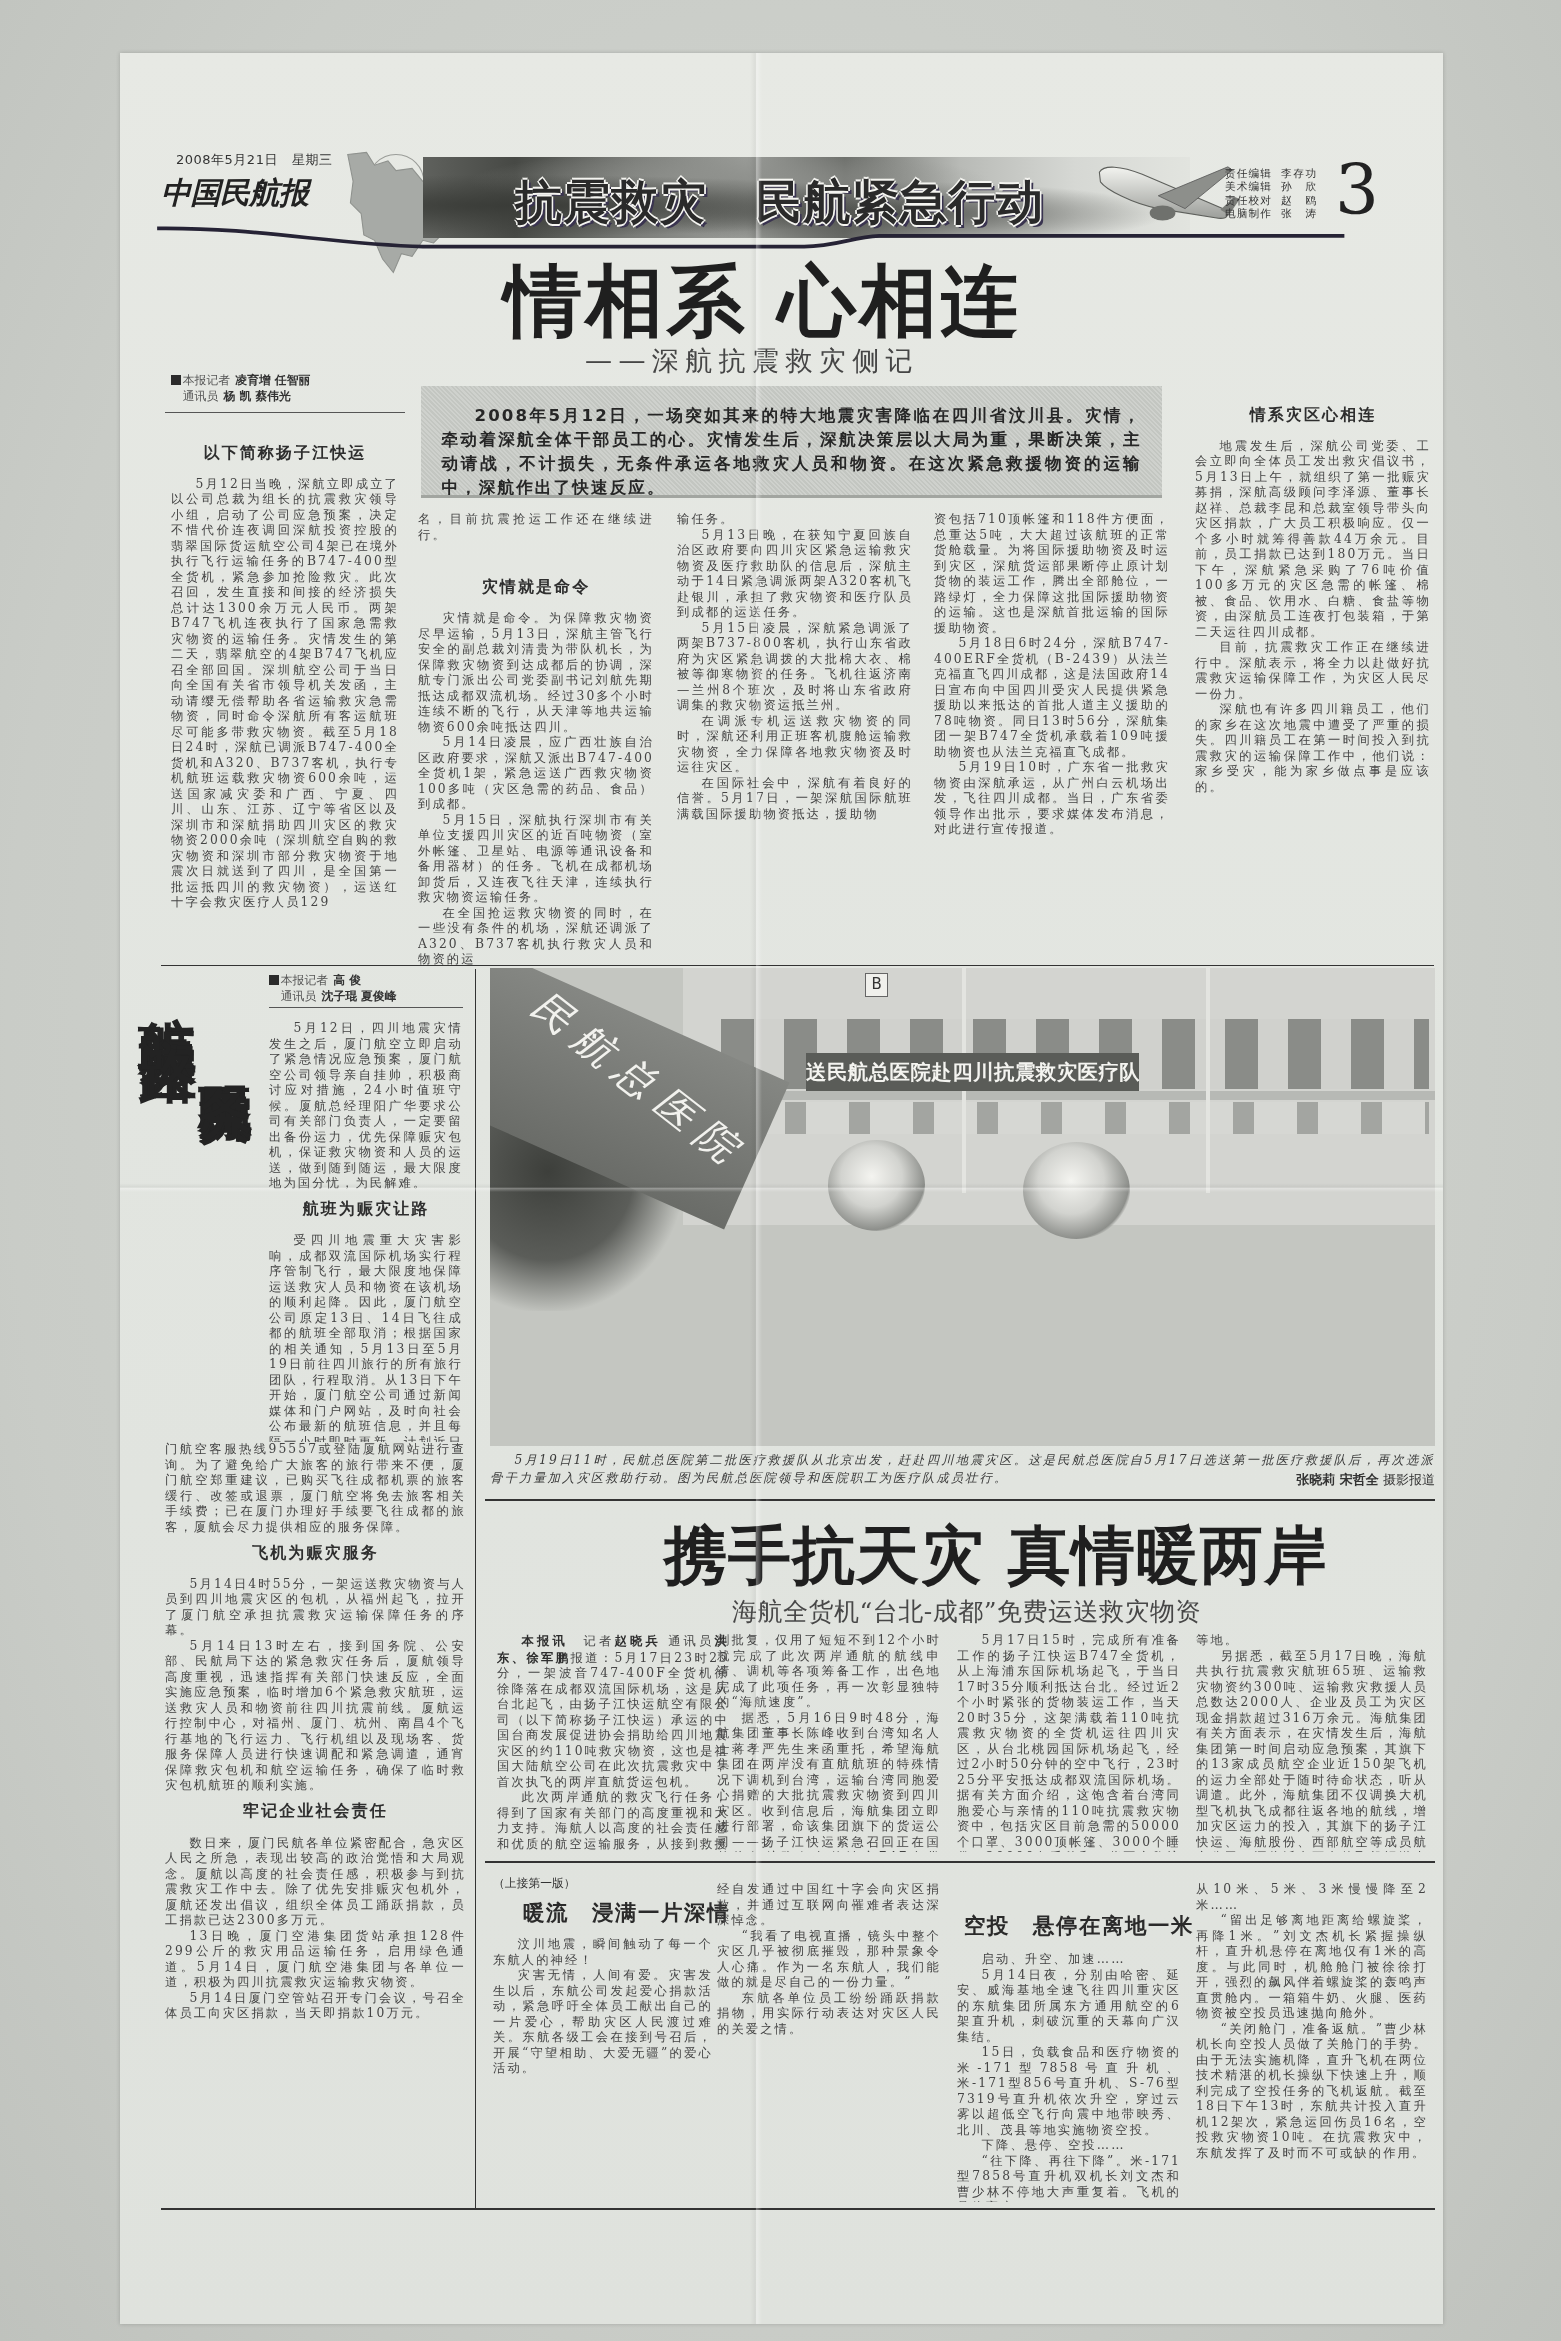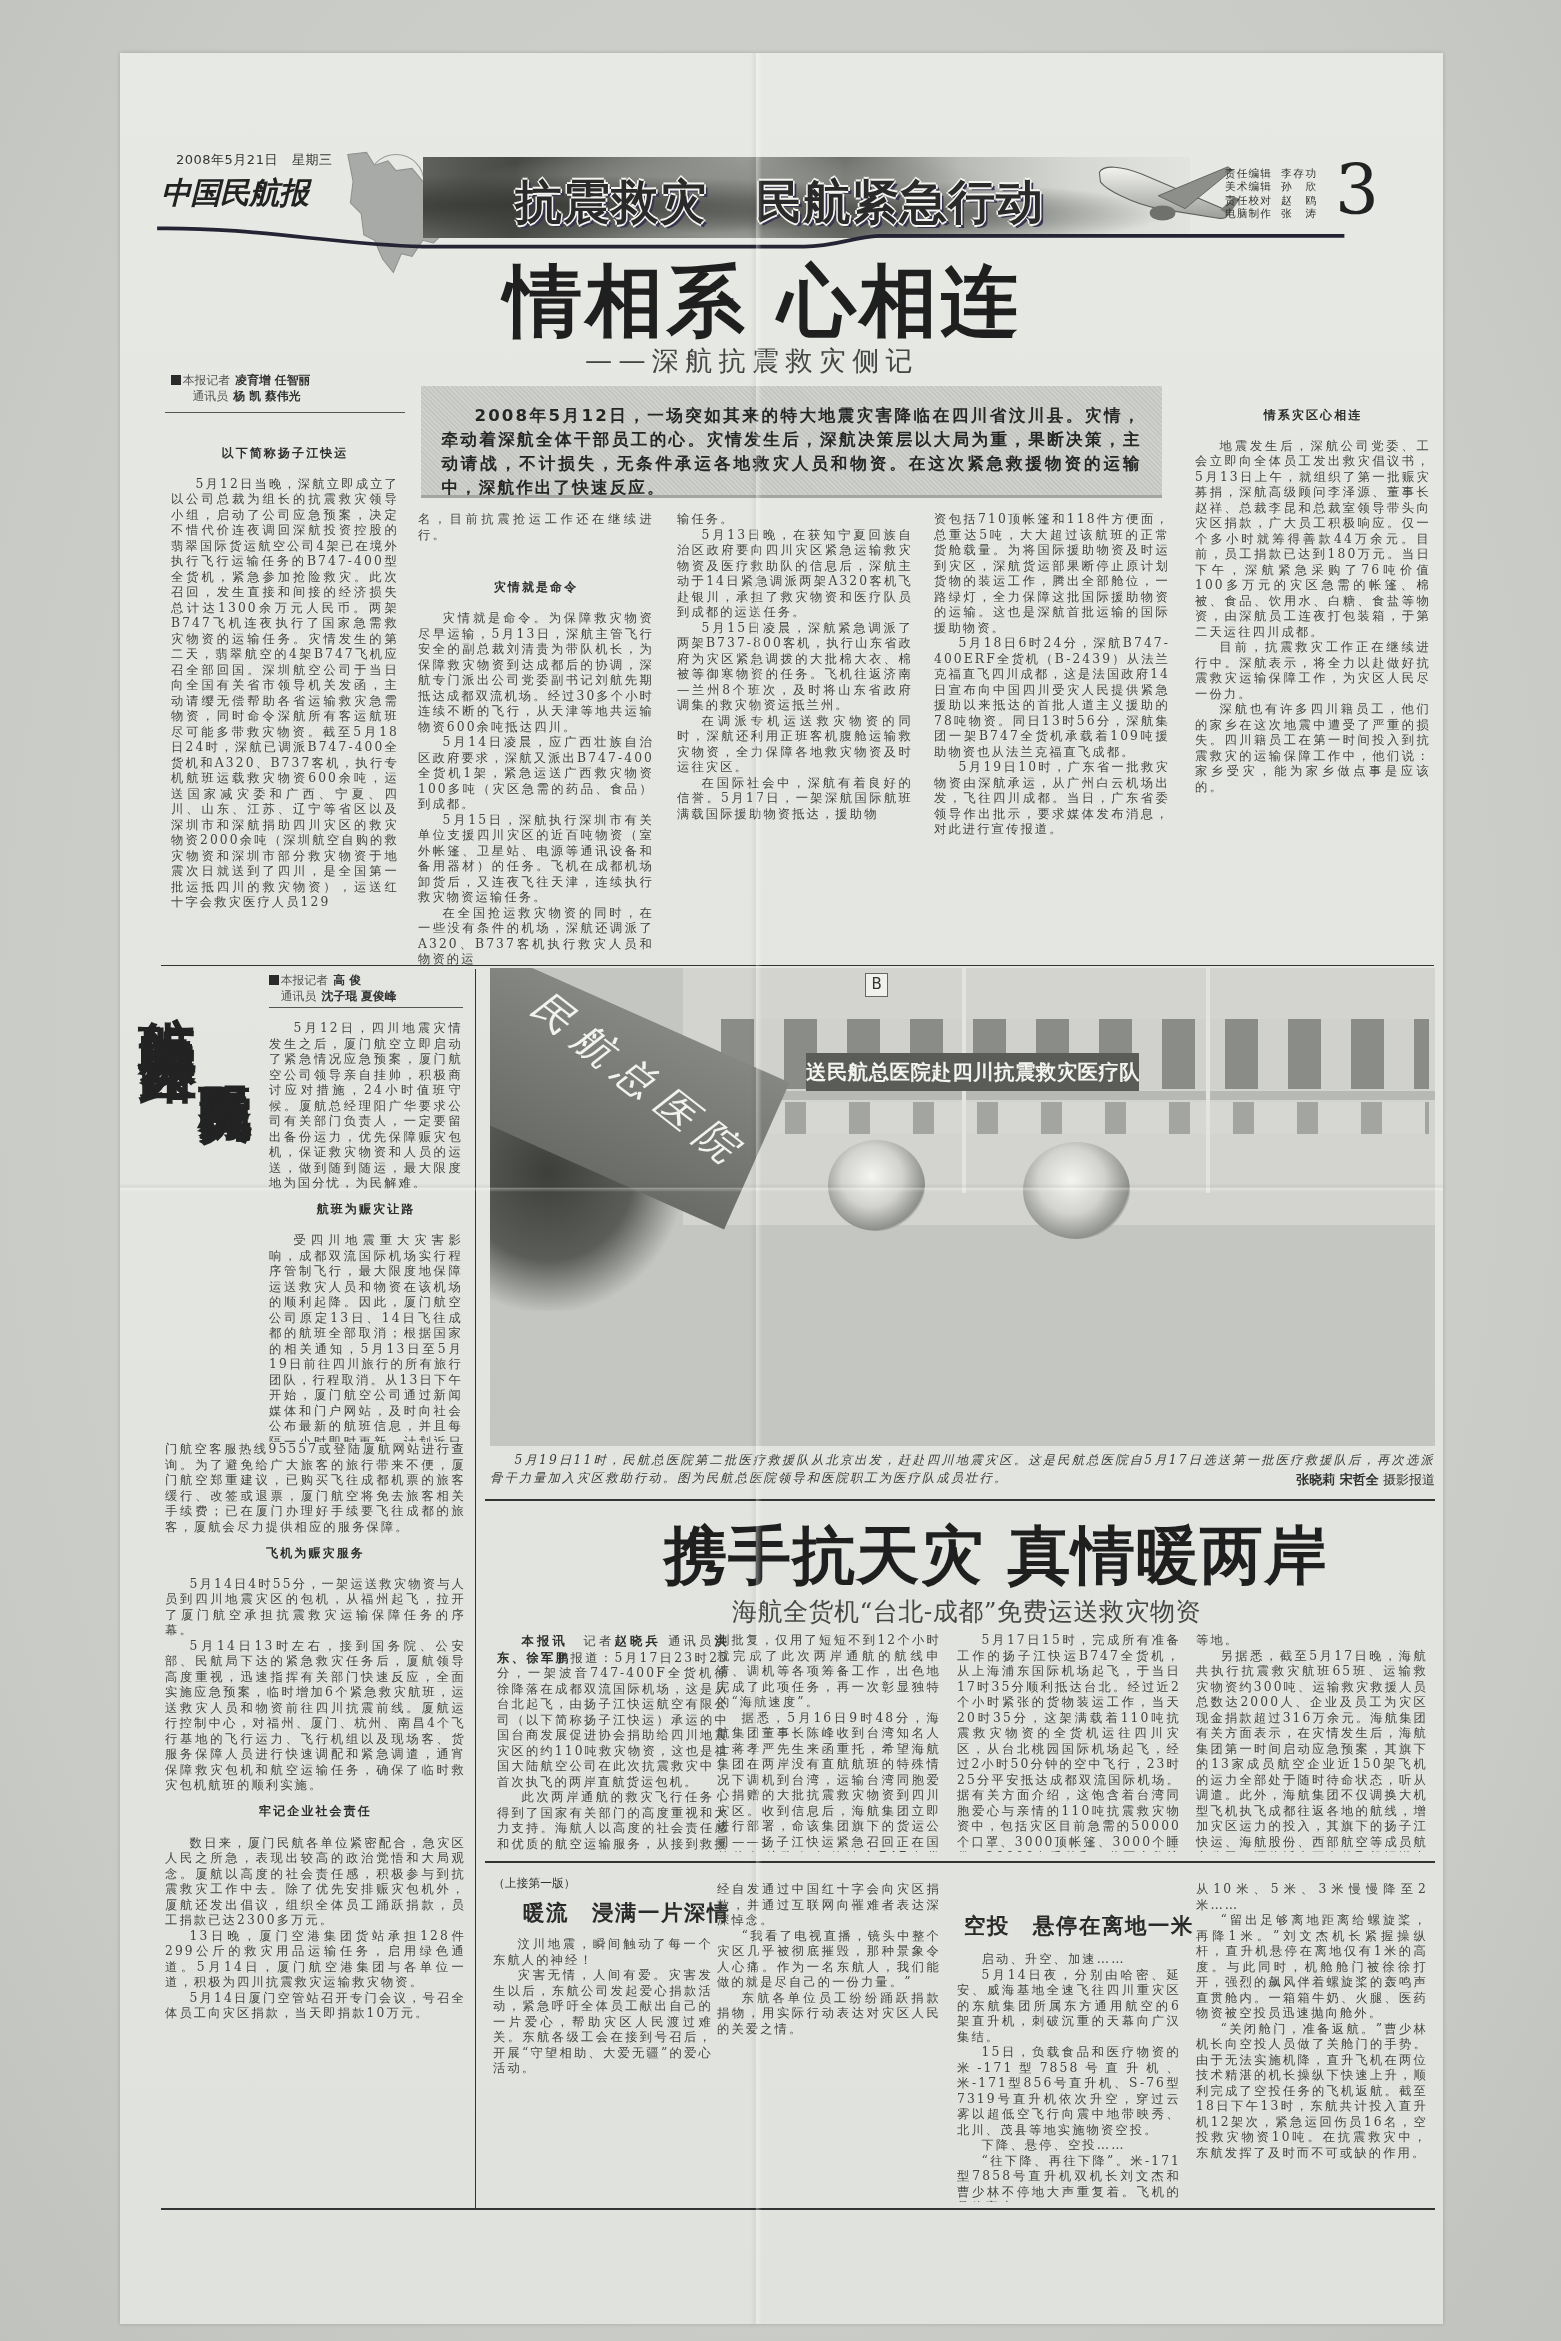--- a/index.html
+++ b/index.html
@@ -36,33 +36,33 @@
   .pageno{left:1335px;top:155px;font-family:"DejaVu Serif",serif;font-size:69px;line-height:70px;color:#222;}
   .header-rule{left:0;top:0;}
 
   
   .headline{font-family:"DejaVu Serif",serif;font-weight:bold;color:#1f1f1f;white-space:nowrap;}
   .lead-headline{left:504px;top:250px;font-size:78px;letter-spacing:3.2px;}
   .lead-sub{left:585px;top:343px;font-family:"DejaVu Serif",serif;font-size:27px;letter-spacing:6.4px;color:#454545;white-space:nowrap;}
   .byline{font-size:11.8px;line-height:16px;color:#555;white-space:nowrap;}
   .byline b{color:#333;margin-left:5.4px;}
   .byline .sq{display:inline-block;width:9.7px;height:9.7px;background:#2b2b2b;margin-right:2.1px;vertical-align:-0.5px;}
-  .byline .l2{padding-left:11.8px;text-align:center;}
+  .byline .l2{padding-left:11.8px;}
   .rule{position:absolute;border-top:1.6px solid #333;}
   .vrule{position:absolute;border-left:1.6px solid #333;}
 
   .summary{left:421px;top:386px;width:741px;height:112px;box-sizing:border-box;padding:18px 20.4px 0 20.4px;
            background:repeating-linear-gradient(45deg,rgba(255,255,255,.10) 0 1.6px,rgba(0,0,0,.03) 1.6px 3.2px),#c9ccc7;
            border-bottom:3.8px solid #a2a5a0;font-size:16.6px;font-weight:bold;line-height:24px;letter-spacing:2.1px;color:#262626;text-indent:2em;text-align:justify;overflow:hidden;}
 
   
   .col{position:absolute;overflow:hidden;font-family:"DejaVu Serif",serif;font-size:12.3px;line-height:15.5px;letter-spacing:2.1px;color:#444;text-align:justify;}
   .col p{margin:0;text-indent:2em;}
   .col p.cont{text-indent:0;}
-  .col h3{font-family:"DejaVu Sans",sans-serif;font-weight:bold;font-size:12px;line-height:20.4px;text-align:center;margin:7.5px 0 14px;color:#2e2e2e;letter-spacing:2.1px;}
+  .col h3{font-family:"DejaVu Sans",sans-serif;font-weight:bold;font-size:16px;line-height:20.4px;text-align:center;margin:7.5px 0 14px;color:#2e2e2e;letter-spacing:2.1px;}
   .col .b{font-weight:bold;color:#2e2e2e;}
 
   .vhead{font-family:"DejaVu Serif",serif;font-weight:bold;writing-mode:vertical-rl;color:#232323;white-space:nowrap;}
   .vhead1{left:129px;top:969px;font-size:58px;letter-spacing:5.4px;}
   .vhead2{left:189px;top:1044px;font-size:54px;letter-spacing:0;}
 
   
   .photo{left:490px;top:968px;width:945px;height:478px;overflow:hidden;background:#c4c6c1;}
   .photo i{position:absolute;display:block;}
   .ph-building{left:193px;top:0;width:752px;height:257px;background:#d3d4d0;}

